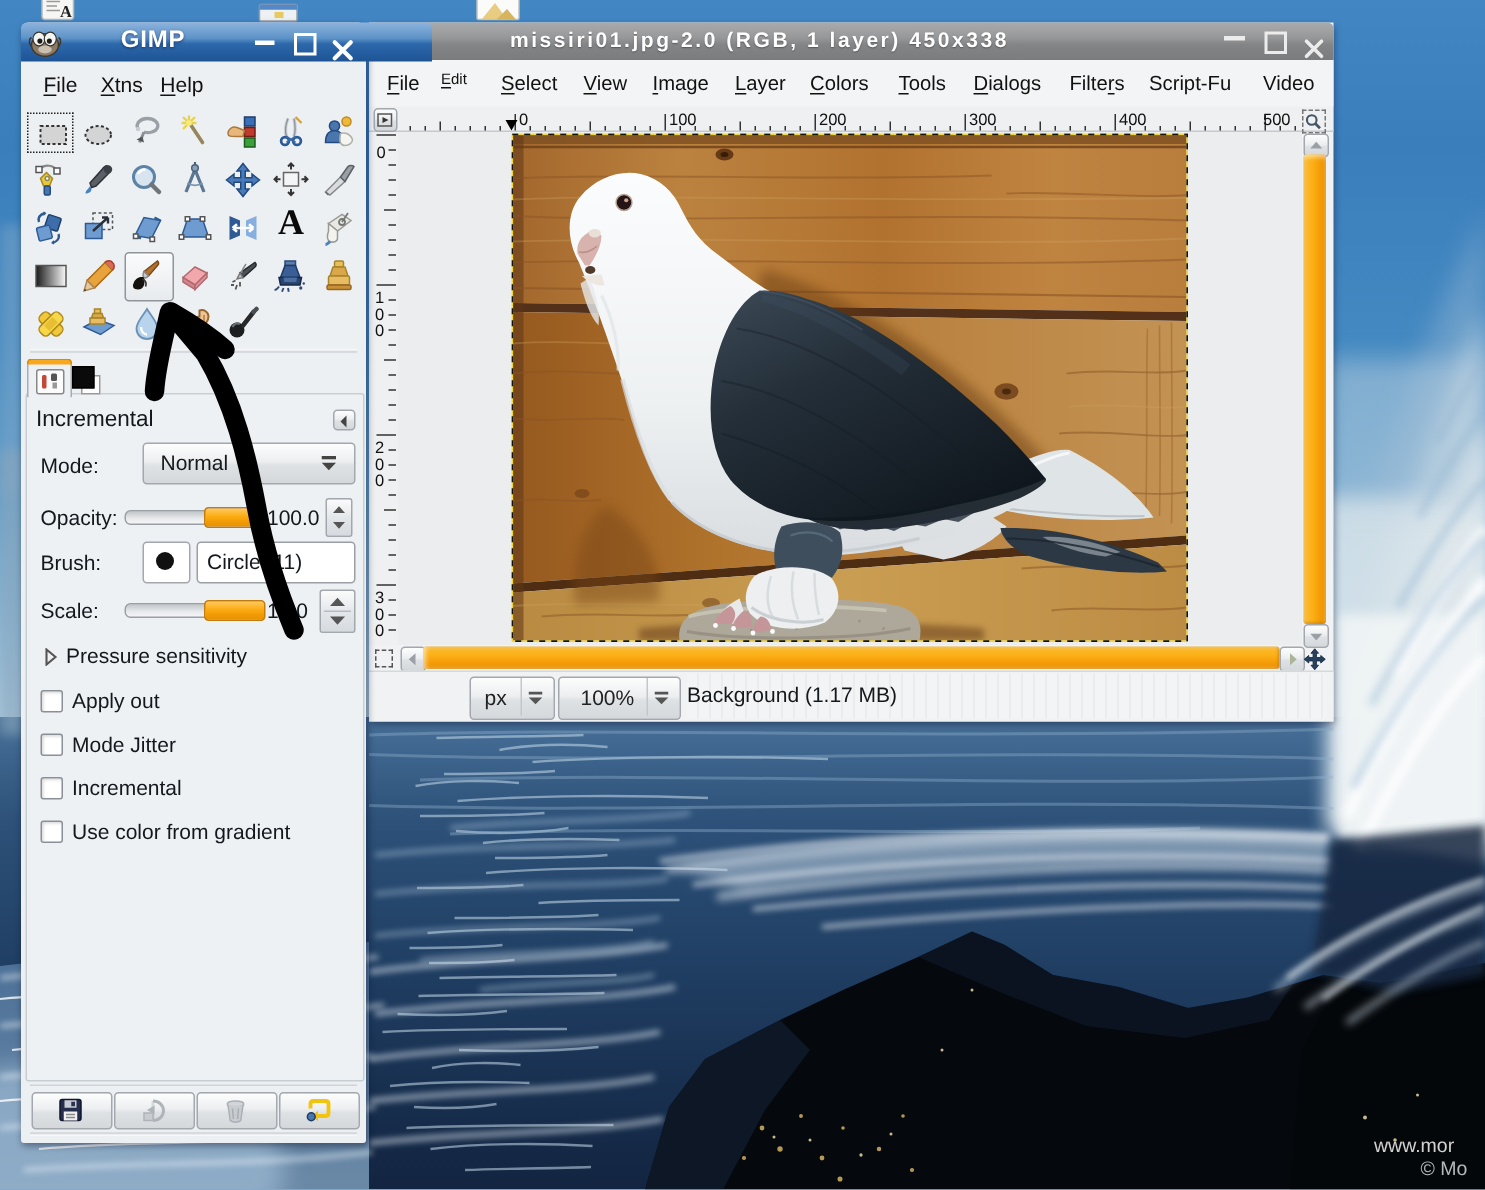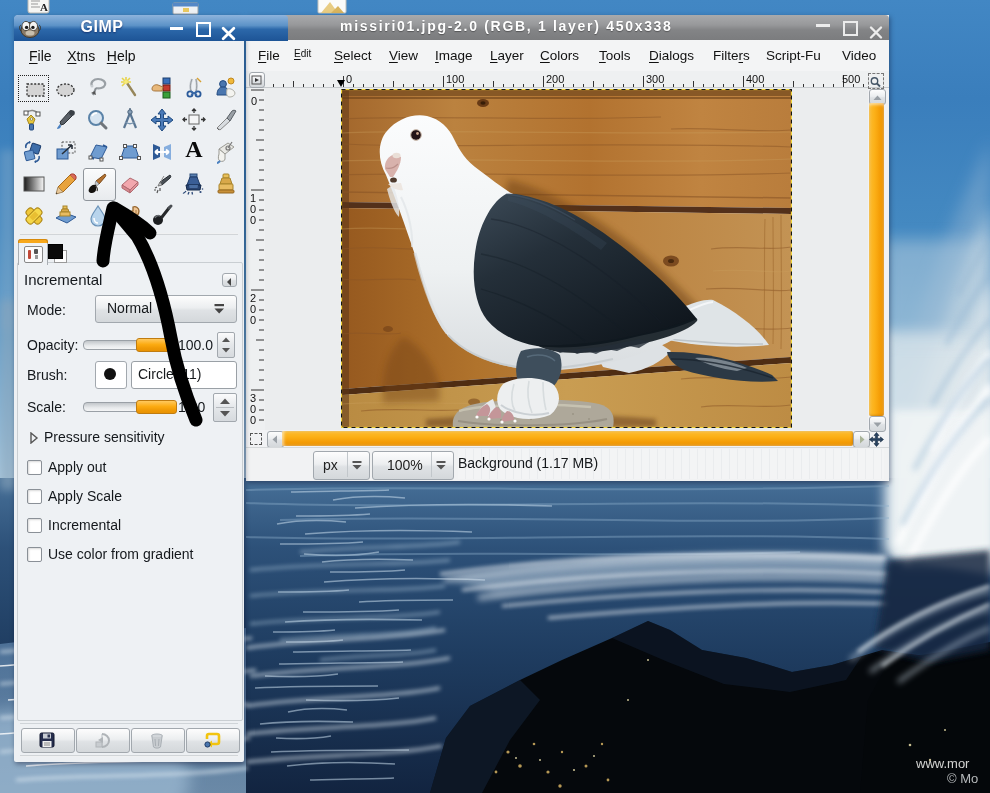--- a/index.html
+++ b/index.html
@@ -758,21 +758,21 @@
             <line x1="1" y1="12.5" x2="19" y2="12.5" stroke="#b8bcc0"></line>
             <path d="M5,16 L15,16 L10,21.5 Z" fill="#555"></path>
           </svg></div>
       <div class="lab" style="left:30px;top:414px">Pressure sensitivity</div>
       <svg class="abs" style="left:15px;top:417px" width="10" height="12">
           <path d="M2,1 L8,6 L2,11 Z" fill="none" stroke="#555" stroke-width="1.4"></path>
         </svg>
       <div class="cb" style="left:13px;top:445px"></div>
         <div class="lab" style="left:34px;top:444px">Apply out</div>
       <div class="cb" style="left:13px;top:474px"></div>
-        <div class="lab" style="left:34px;top:473px">Apply Scale</div>
+        <div class="lab" style="left:34px;top:473px">Mode Jitter</div>
       <div class="cb" style="left:13px;top:503px"></div>
         <div class="lab" style="left:34px;top:502px">Incremental</div>
       <div class="cb" style="left:13px;top:532px"></div>
         <div class="lab" style="left:34px;top:531px">Use color from gradient</div>
     </div>
     <div id="tb-btns" class="abs" style="left:0;top:0;width:230px;height:747px">
       <div class="abs" style="left:6px;top:708px;width:218px;height:1px;background:#cfd4d8"></div>
       <div class="btn" style="left:7px;top:713px;width:52px;height:23px"><svg width="17" height="17" style="margin:3px 0 0 17px">
             <rect x="1" y="1" width="14" height="14" rx="1.5" fill="#262e4e" stroke="#10162e"></rect>
             <rect x="4" y="1.5" width="8" height="5" fill="#c8ccd4"></rect>

